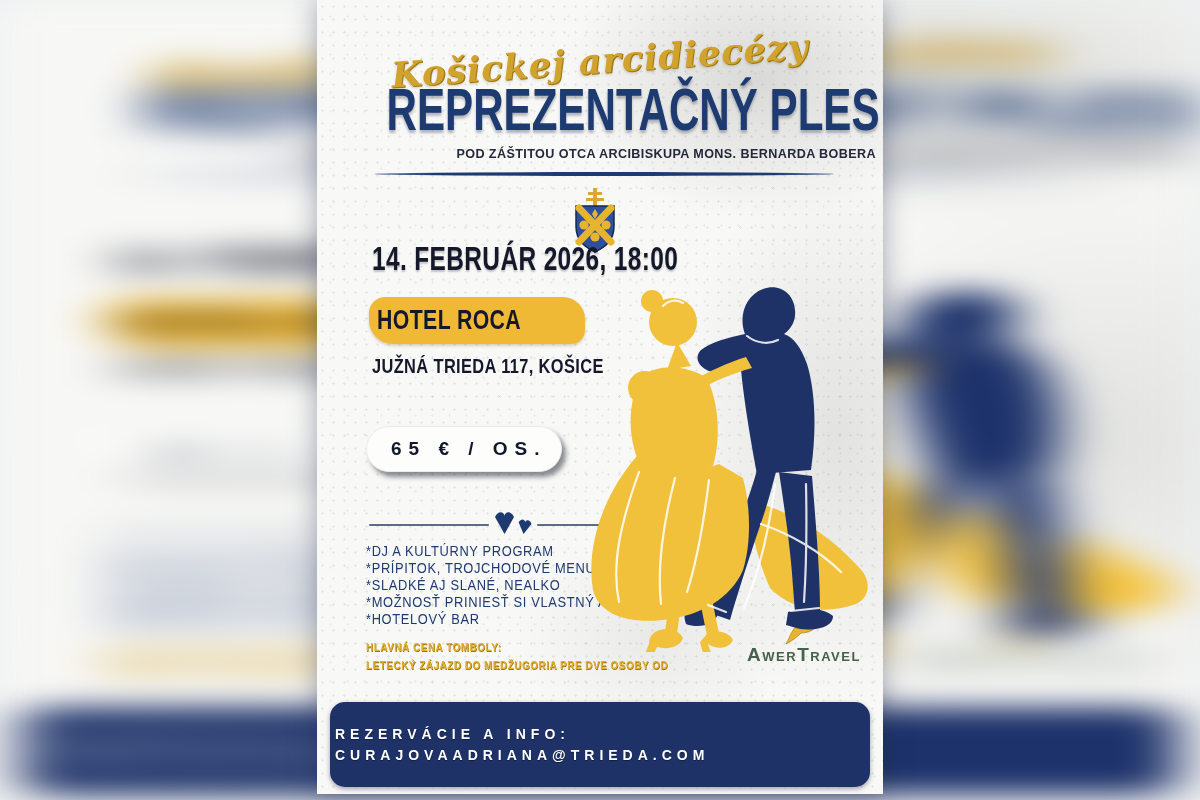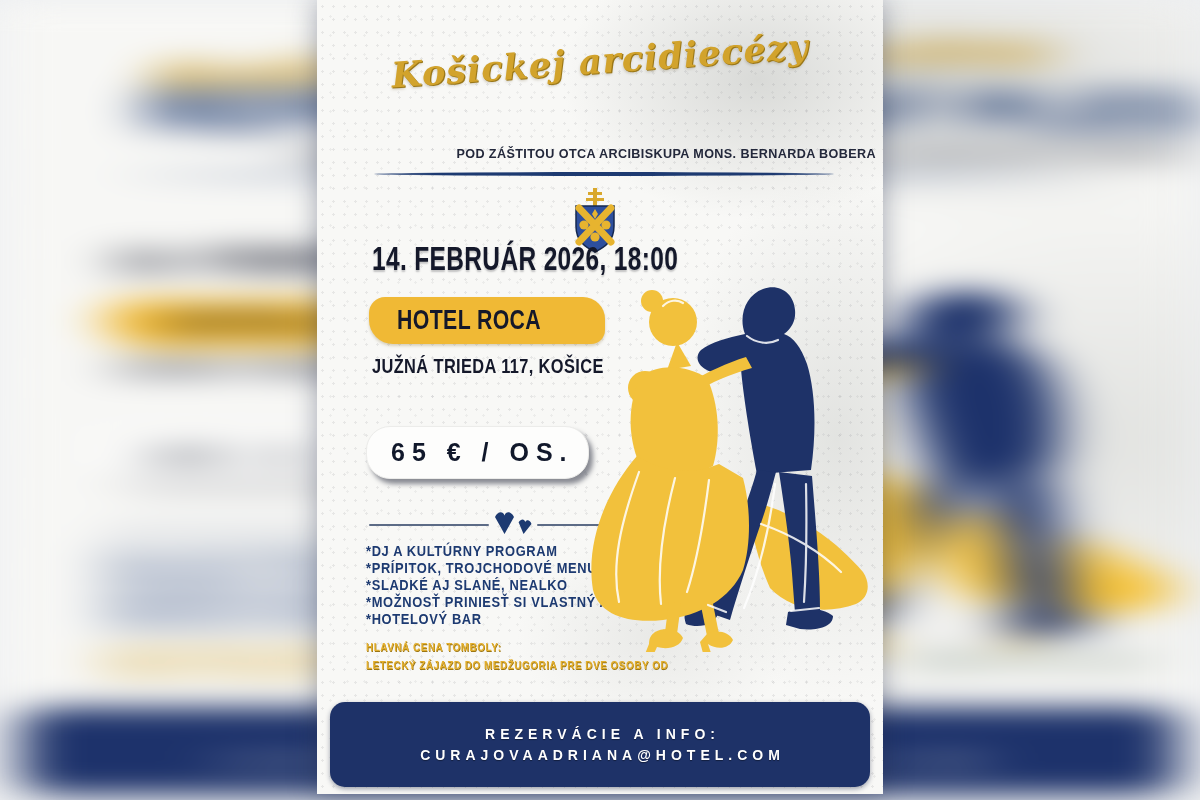--- a/index.html
+++ b/index.html
@@ -64,54 +64,54 @@
 
   .date-line{
     position:absolute;top:239px;left:55px;
     font-weight:800;font-size:34px;color:#14182a;
   }
   .date-line .cond{transform:scale(.72,1);transform-origin:0 50%;letter-spacing:.5px;
     text-shadow:0 2px 2px rgba(60,60,70,.28);}
   .venue-badge{
     position:absolute;top:297px;left:52px;
     background:#f0b935;border-radius:16px 22px 14px 24px;
-    padding:7px 18px 8px 28px;
+    padding:7px 18px 8px 8px;
     box-shadow:0 2px 3px rgba(120,90,20,.25);
   }
   .venue-badge .cond{transform:scale(.76,1);transform-origin:0 50%;
     font-weight:800;font-size:28px;color:#14182a;letter-spacing:.5px;}
   .address-line{
     position:absolute;top:354px;left:55px;
     font-weight:800;font-size:21px;color:#14182a;text-align:center;
   }
   .address-line .cond{transform:scale(.78,1);transform-origin:0 50%;letter-spacing:.5px;}
 
   .price-box{
     position:absolute;top:426px;left:49px;
     background:#fdfdfc;border:1px solid #ececea;border-radius:24px;
     padding:11px 14px 11px 24px;
     box-shadow:4px 5px 5px rgba(45,50,65,.55);
   }
   .price-box span{
-    font-weight:700;font-size:25px;color:#11182b;letter-spacing:7px;
+    font-weight:700;font-size:19px;color:#11182b;letter-spacing:7px;
   }
 
   .hearts-divider{
     position:absolute;top:511px;left:52px;width:300px;height:26px;
   }
   .hearts-divider .line{
     position:absolute;top:13px;height:2px;background:#5c6b86;border-radius:2px;
   }
   .hearts-divider .line-l{left:0;width:120px;}
   .hearts-divider .line-r{left:168px;width:132px;}
   .hearts-divider svg{position:absolute;top:0;left:124px;}
 
   .features{
     position:absolute;top:543px;left:49px;
-    font-weight:700;font-size:14px;color:#1d3a71;line-height:17px;
+    font-weight:400;font-size:14px;color:#1d3a71;line-height:17px;
   }
   .features .cond{transform:scale(.92,1);transform-origin:0 50%;letter-spacing:.7px;display:block;}
 
   .tombola{
     position:absolute;top:638px;left:49px;
     font-weight:800;font-size:11px;line-height:18px;color:#e3af2e;
   }
   .tombola .cond{transform:scale(.9,1);transform-origin:0 50%;letter-spacing:.6px;display:block;
     text-shadow:.6px .8px 0 #9c7613;}
 
@@ -121,21 +121,21 @@
   .sponsor .dove{display:block;margin:0 auto -2px auto;}
   .sponsor .sponsor-name{
     font-variant:small-caps;font-weight:700;font-size:19px;color:#44614a;
     letter-spacing:1.5px;
   }
 
   .footer-bar{
     position:absolute;left:13px;right:13px;top:702px;height:85px;
     background:#1e3268;border-radius:15px;
     box-shadow:0 2px 5px rgba(20,30,60,.4);
-    display:flex;flex-direction:column;justify-content:center;align-items:center;
+    display:flex;flex-direction:column;justify-content:center;
     gap:5px;
   }
   .footer-bar div{
     color:#ffffff;font-weight:700;font-size:14px;letter-spacing:5px;
     text-indent:5px;text-shadow:0 1px 1px rgba(0,0,0,.4);
   }
 
   .dancers{position:absolute;top:272px;left:262px;width:300px;height:380px;}
 </style>
 </head>
@@ -262,20 +262,23 @@
 
 </div>
   </div>
 
 <div class="poster" id="poster">
 
   <div class="script-title">
     <span>Košickej arcidiecézy</span>
   </div>
 
+  <div class="main-title">
+    <span class="cond">REPREZENTAČNÝ PLES</span>
+  </div>
 
   <div class="subtitle">
     <span class="cond">POD ZÁŠTITOU OTCA ARCIBISKUPA MONS. BERNARDA BOBERA</span>
   </div>
 
   <div class="head-divider"></div>
 
   <svg class="crest" viewBox="0 0 52 66">
     <rect x="24" y="0" width="4" height="18" fill="#d9a82c"></rect>
     <rect x="19" y="4" width="14" height="3" fill="#d9a82c"></rect>
@@ -319,20 +322,26 @@
     <span class="cond">*SLADKÉ AJ SLANÉ, NEALKO</span>
     <span class="cond">*MOŽNOSŤ PRINIESŤ SI VLASTNÝ ALKOHOL</span>
     <span class="cond">*HOTELOVÝ BAR</span>
   </div>
 
   <div class="tombola">
     <span class="cond">HLAVNÁ CENA TOMBOLY:</span>
     <span class="cond">LETECKÝ ZÁJAZD DO MEDŽUGORIA PRE DVE OSOBY OD</span>
   </div>
 
+  <div class="sponsor">
+    <svg class="dove" width="44" height="36" viewBox="0 0 44 36">
+      <path fill="#e7b42f" stroke="#b4881c" stroke-width=".8" d="M10 22 C15 12 26 7 33 2 C30 9 28 13 24 16 L38 13 C33 20 26 23 19 23 C15 27 10 31 4 34 C7 29 8 25 10 22 Z"></path>
+    </svg>
+    <div class="sponsor-name">AwerTravel</div>
+  </div>
 
   <svg class="dancers" viewBox="0 0 300 380">
 
     <path fill="#f2c13c" d="M166 228 C206 236 250 260 284 300 C292 312 290 326 277 332 C244 344 209 336 191 316 C179 290 172 256 166 228 Z"></path>
 
     <g fill="#1e3268">
       <path d="M166 62 C159 44 167 23 184 17 C201 11 215 22 216 38 C217 48 213 56 205 62 C214 65 222 75 228 92 C236 118 238 156 232 198 L178 202 C170 160 164 120 162 97 C150 101 135 103 126 97 C118 92 116 84 122 78 C132 70 148 66 166 62 Z"></path>
       <path d="M178 198 C168 235 152 268 140 300 C134 318 130 330 128 340 L151 348 C159 320 171 283 184 245 C190 227 194 211 197 200 Z"></path>
       <path d="M200 200 C206 240 212 280 214 315 L216 341 L241 338 C241 300 237 254 233 204 Z"></path>
       <path d="M110 334 C120 326 134 330 140 340 C136 353 120 357 107 352 C104 344 106 338 110 334 Z"></path>
@@ -362,16 +371,16 @@
       <path d="M227 212 C228 260 227 300 225 330"></path>
       <path d="M168 64 C177 71 189 73 199 68"></path>
       <path d="M84 34 C90 28 98 27 104 31"></path>
       <path d="M212 339 L240 336"></path>
       <path d="M129 333 L147 340"></path>
     </g>
   </svg>
 
   <div class="footer-bar">
     <div>REZERVÁCIE A INFO:</div>
-    <div>CURAJOVAADRIANA@HOTEL.COM</div>
+    <div>CURAJOVAADRIANA@TRIEDA.COM</div>
   </div>
 
 </div>
 
 </body></html>

